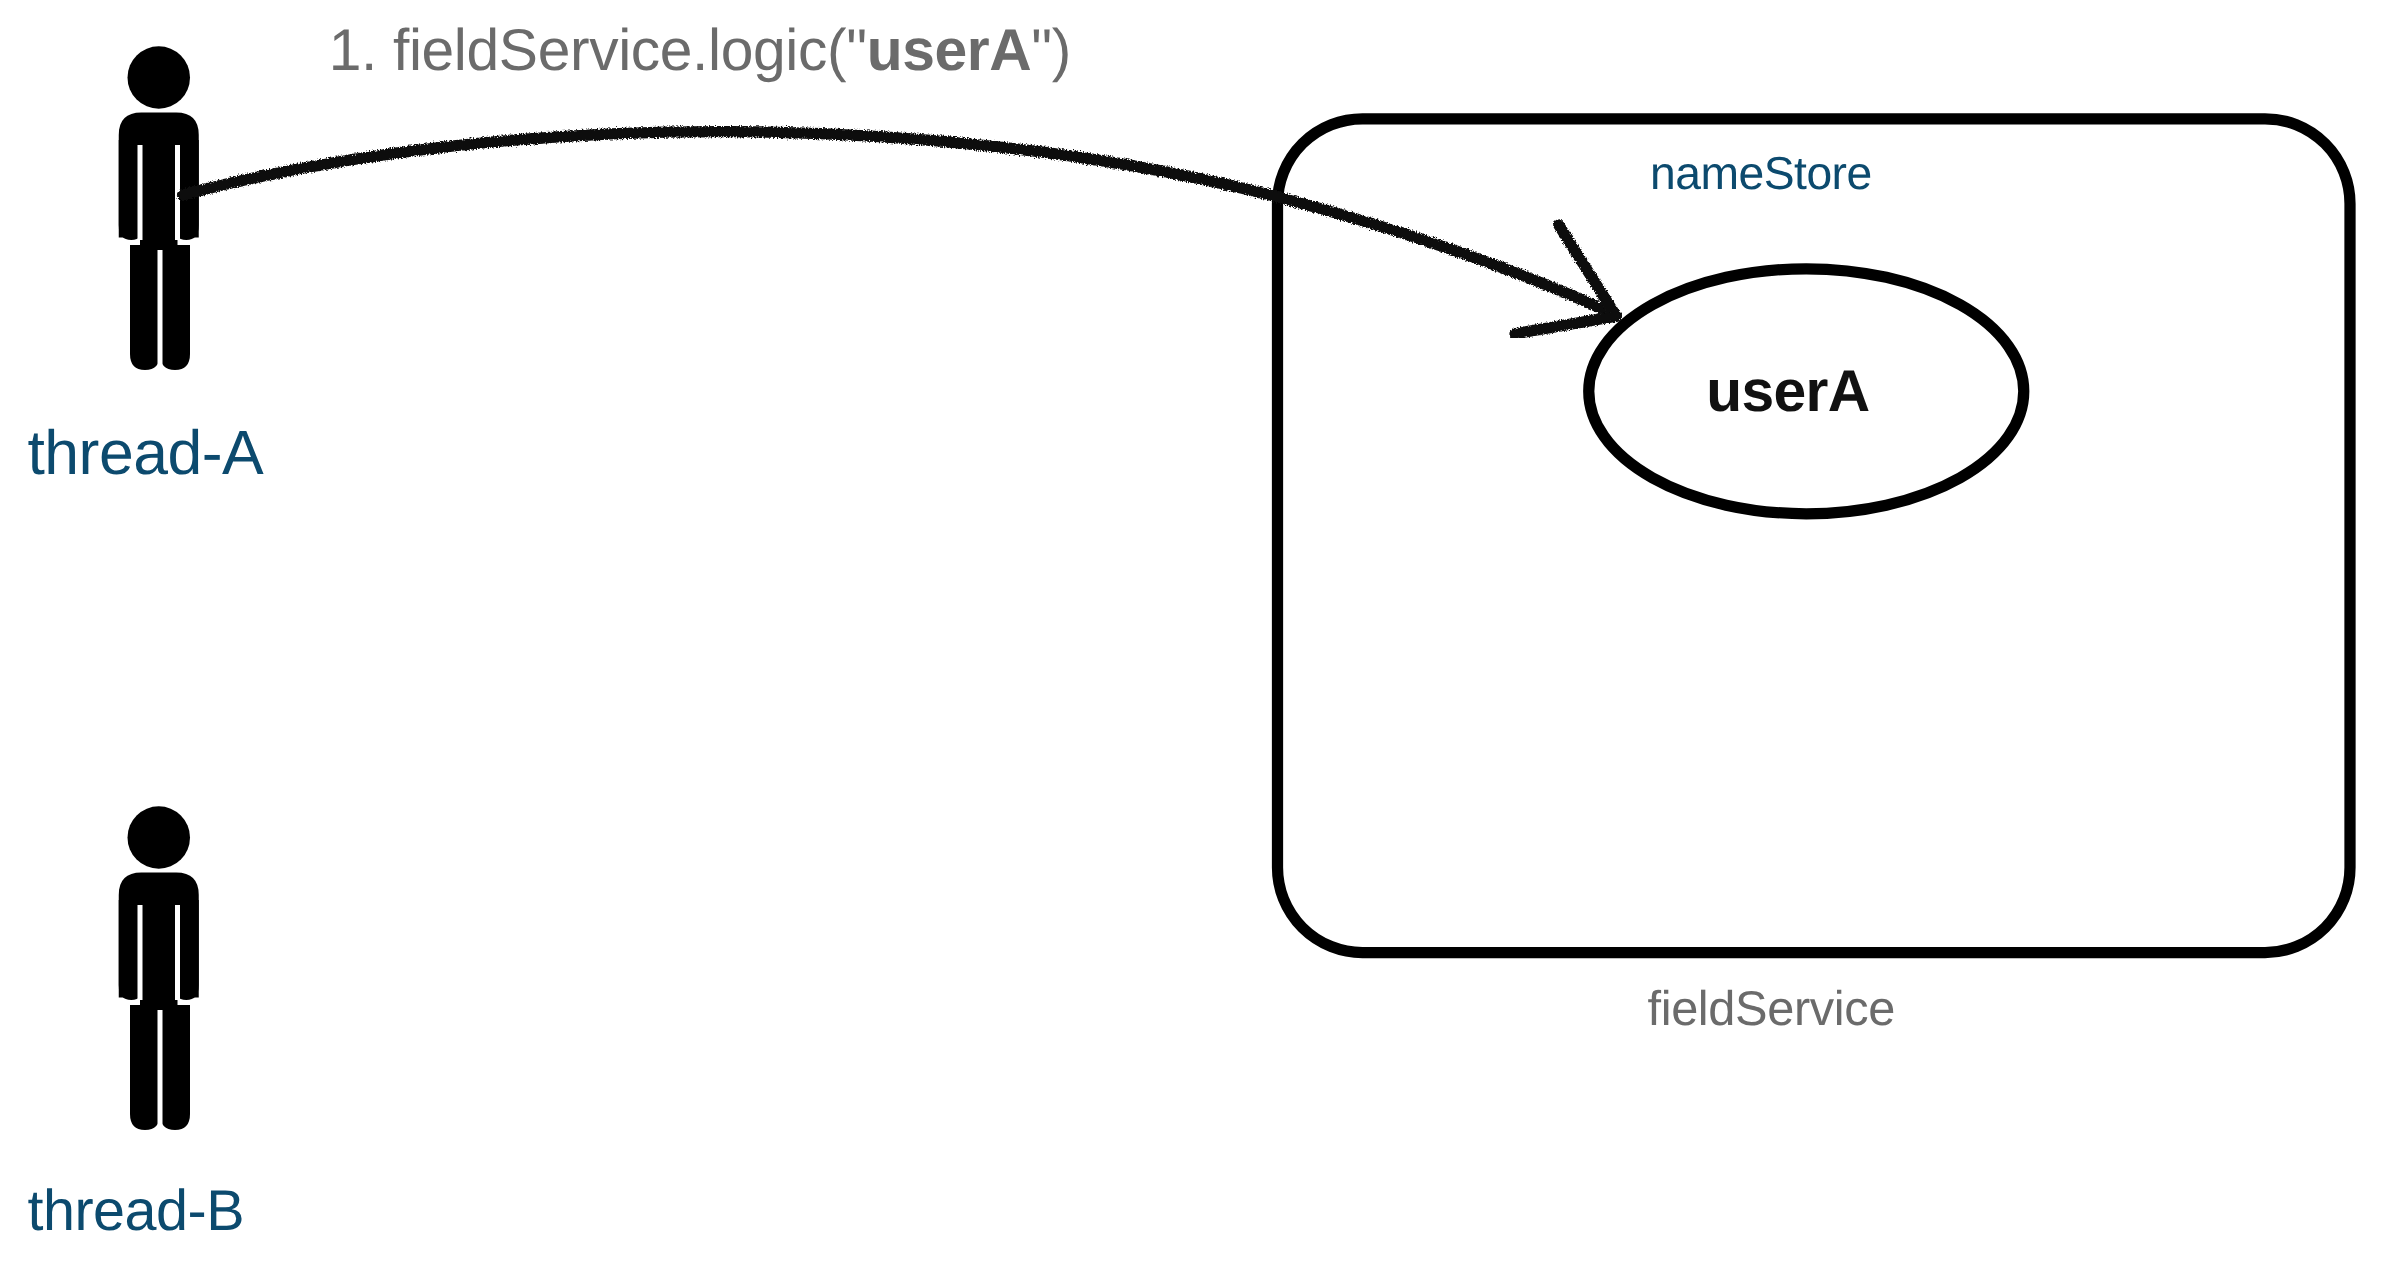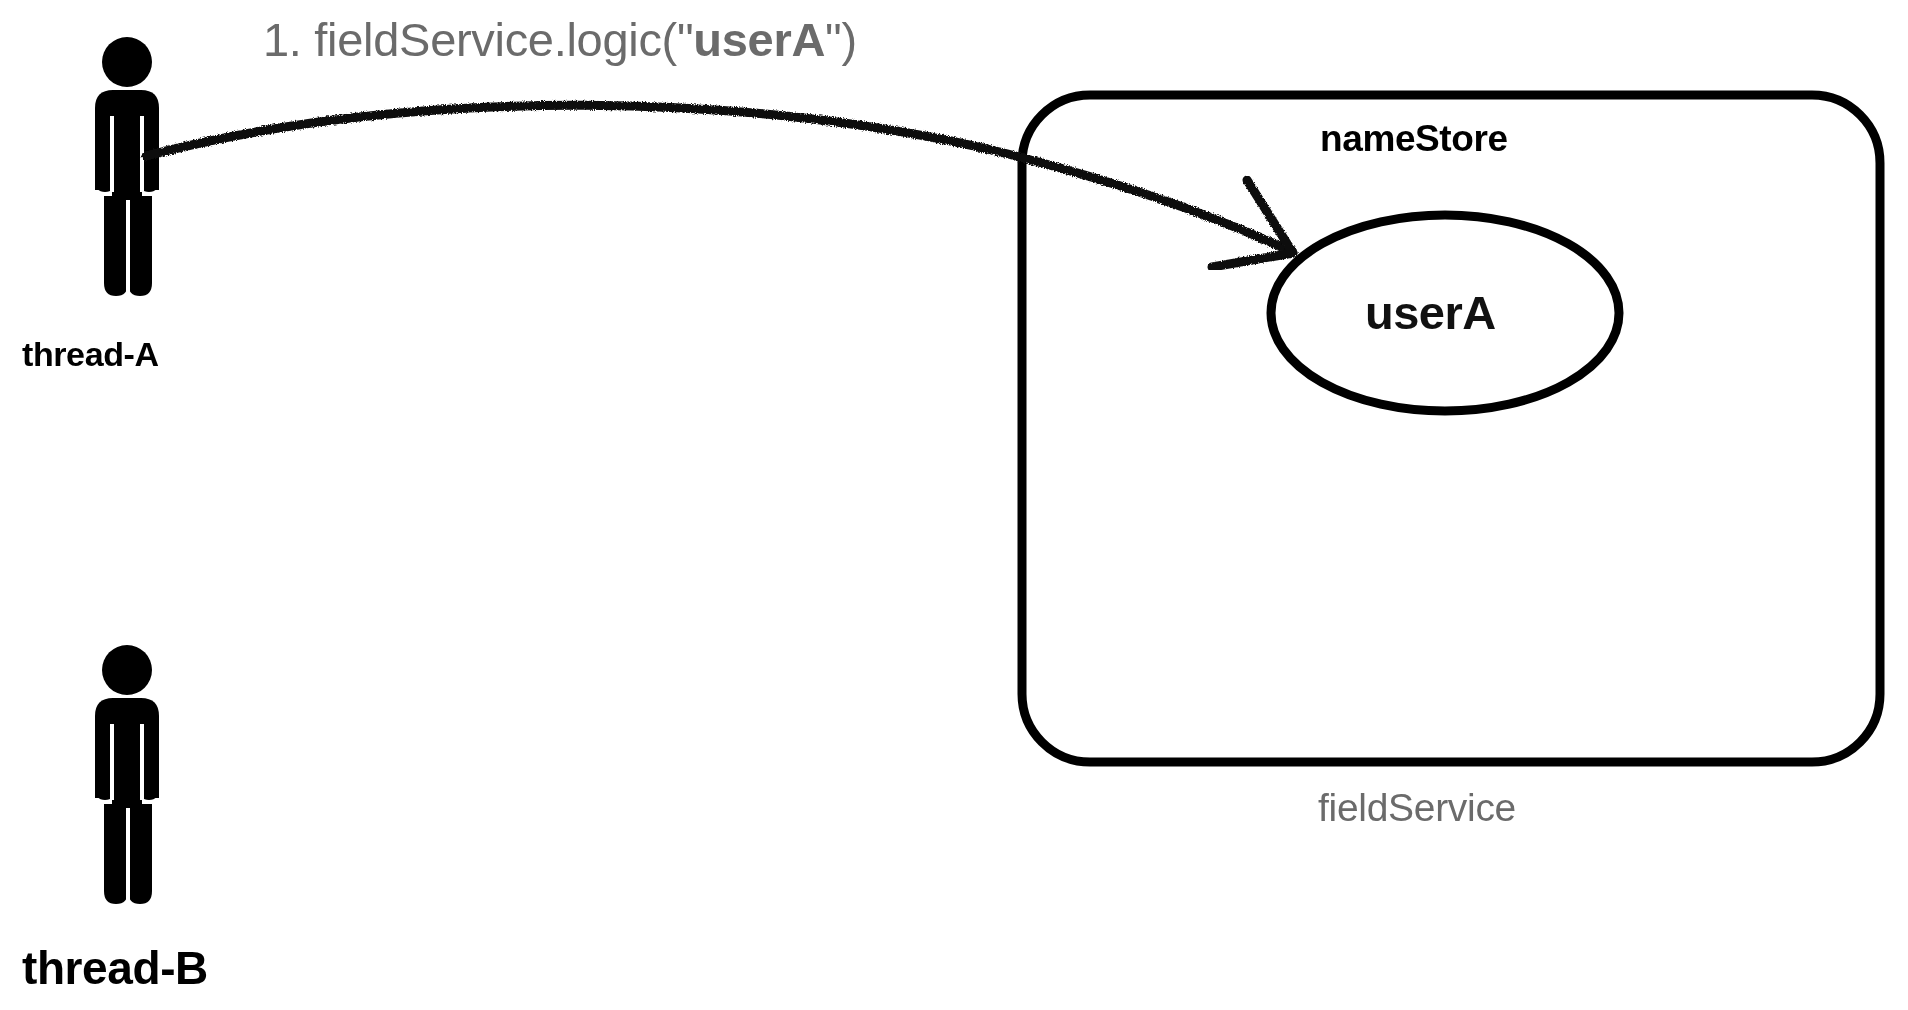--- a/index.html
+++ b/index.html
@@ -22,22 +22,22 @@
     inset: 0;
     width: 1908px;
     height: 1010px;
   }
   .txt {
     position: absolute;
     white-space: pre;
     line-height: 1;
   }
   .gray-bold {
-    color: #000000;
-    font-weight: bold;
+    color: #0c4a6e;
+    font-weight: normal;
   }
   .gray-reg {
     color: #6b6b6b;
     font-weight: normal;
   }
   .black-bold {
     color: #111111;
     font-weight: bold;
   }
 
@@ -47,21 +47,21 @@
     top: 16px;
     font-size: 47px;
     letter-spacing: -0.3px;
   }
   #call-label .b { font-weight: bold; }
 
   
   #label-thread-a {
     left: 22px;
     top: 337px;
-    font-size: 34px;
+    font-size: 50px;
     letter-spacing: -0.4px;
   }
   #label-thread-b {
     left: 22px;
     top: 945px;
     font-size: 46px;
     letter-spacing: -0.4px;
   }
 
   

